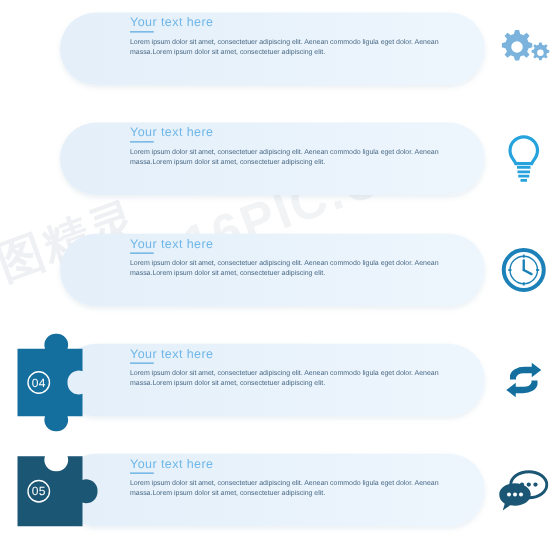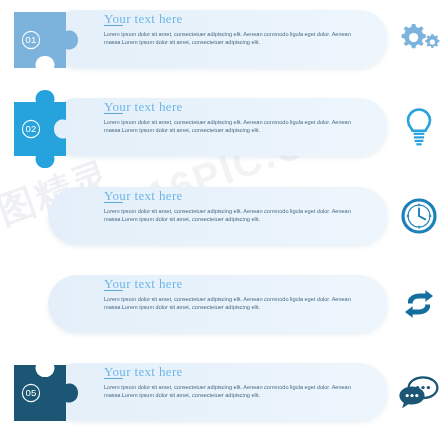--- a/index.html
+++ b/index.html
@@ -83,25 +83,25 @@
 
   
   .txt {
     position: absolute;
     left: 104px;
     top: 14px;
     width: 258px;
     z-index: 3;
   }
   .txt-head {
-    font-size: 13px;
+    font-size: 10px;
     color: #6fb7e8;
     letter-spacing: 0.35px;
     line-height: 9px;
-    font-family: Liberation Serif, serif;
+    font-family: Liberation Sans, sans-serif;
   }
   .txt-rule {
     width: 19px;
     height: 1.6px;
     background: #5aa9e0;
     margin: 1.6px 0 3.4px 0;
   }
   .txt-body {
     font-size: 5.6px;
     line-height: 8.4px;
@@ -148,29 +148,20 @@
 <div id="watermark">
   <div class="wm-text wm-cjk">图精灵</div>
   <div class="wm-text wm-lat">616PIC.COM</div>
 </div>
 
 <div id="rows">
 
   <div class="row r1">
     <div class="panel"></div>
 
-    <div class="piece">
-      <svg width="76" height="90" viewBox="0 0 76 90">
-
-        <path d="M0 12 L52 12 L52 31 A9 9 0 0 1 64 40 A9 9 0 0 1 52 49 L52 68
-                 L40 68 A9 9 0 0 0 31 56 A9 9 0 0 0 22 68 L0 68 Z" fill="#7cb3dd"></path>
-        <circle cx="17" cy="40" r="8.6" fill="none" stroke="#ffffff" stroke-width="1.1"></circle>
-        <text class="badge-txt" x="17" y="43.4" text-anchor="middle">01</text>
-      </svg>
-    </div>
 
     <div class="txt">
       <div class="txt-head">Your text here</div>
       <div class="txt-rule"></div>
       <div class="txt-body">Lorem ipsum dolor sit amet, consectetuer adipiscing elit. Aenean commodo ligula eget dolor. Aenean massa.Lorem ipsum dolor sit amet, consectetuer adipiscing elit.</div>
     </div>
 
     <div class="rightico">
       <svg width="44" height="36" viewBox="0 0 44 36">
         <g fill="#7cb3dd">
@@ -191,30 +182,20 @@
                    a5 5 0 0 1 1.45-0.6 Z"></path>
           <circle cx="35.35" cy="21.1" r="2.6" fill="#ffffff"></circle>
         </g>
       </svg>
     </div>
   </div>
 
   <div class="row r2">
     <div class="panel"></div>
 
-    <div class="piece">
-      <svg width="76" height="90" viewBox="0 0 76 90">
-
-        <path d="M0 14 L22 14 A9 9 0 0 1 31 2 A9 9 0 0 1 40 14 L52 14 L52 32
-                 A9 9 0 0 0 40 41 A9 9 0 0 0 52 50 L52 68 L40 68
-                 A9 9 0 0 1 31 80 A9 9 0 0 1 22 68 L0 68 Z" fill="#26a3dd"></path>
-        <circle cx="17" cy="41" r="8.6" fill="none" stroke="#ffffff" stroke-width="1.1"></circle>
-        <text class="badge-txt" x="17" y="44.4" text-anchor="middle">02</text>
-      </svg>
-    </div>
 
     <div class="txt">
       <div class="txt-head">Your text here</div>
       <div class="txt-rule"></div>
       <div class="txt-body">Lorem ipsum dolor sit amet, consectetuer adipiscing elit. Aenean commodo ligula eget dolor. Aenean massa.Lorem ipsum dolor sit amet, consectetuer adipiscing elit.</div>
     </div>
 
     <div class="rightico">
       <svg width="32" height="42" viewBox="0 0 32 42">
         <g fill="none" stroke="#26a3dd" stroke-width="2.6">
@@ -253,20 +234,30 @@
           <rect x="6.6" y="18.3" width="2.6" height="1.4"></rect>
           <rect x="28.8" y="18.3" width="2.6" height="1.4"></rect>
         </g>
       </svg>
     </div>
   </div>
 
   <div class="row r4">
     <div class="panel"></div>
 
+    <div class="piece">
+      <svg width="76" height="90" viewBox="0 0 76 90">
+
+        <path d="M0 14 L22 14 A9 9 0 0 1 31 2 A9 9 0 0 1 40 14 L52 14 L52 32
+                 A9 9 0 0 0 40 41 A9 9 0 0 0 52 50 L52 68 L40 68
+                 A9 9 0 0 1 31 80 A9 9 0 0 1 22 68 L0 68 Z" fill="#156f9e"></path>
+        <circle cx="17" cy="41" r="8.6" fill="none" stroke="#ffffff" stroke-width="1.1"></circle>
+        <text class="badge-txt" x="17" y="44.4" text-anchor="middle">04</text>
+      </svg>
+    </div>
 
     <div class="txt">
       <div class="txt-head">Your text here</div>
       <div class="txt-rule"></div>
       <div class="txt-body">Lorem ipsum dolor sit amet, consectetuer adipiscing elit. Aenean commodo ligula eget dolor. Aenean massa.Lorem ipsum dolor sit amet, consectetuer adipiscing elit.</div>
     </div>
 
     <div class="rightico">
       <svg width="40" height="32" viewBox="0 0 40 32">
         <g fill="#156f9e">

